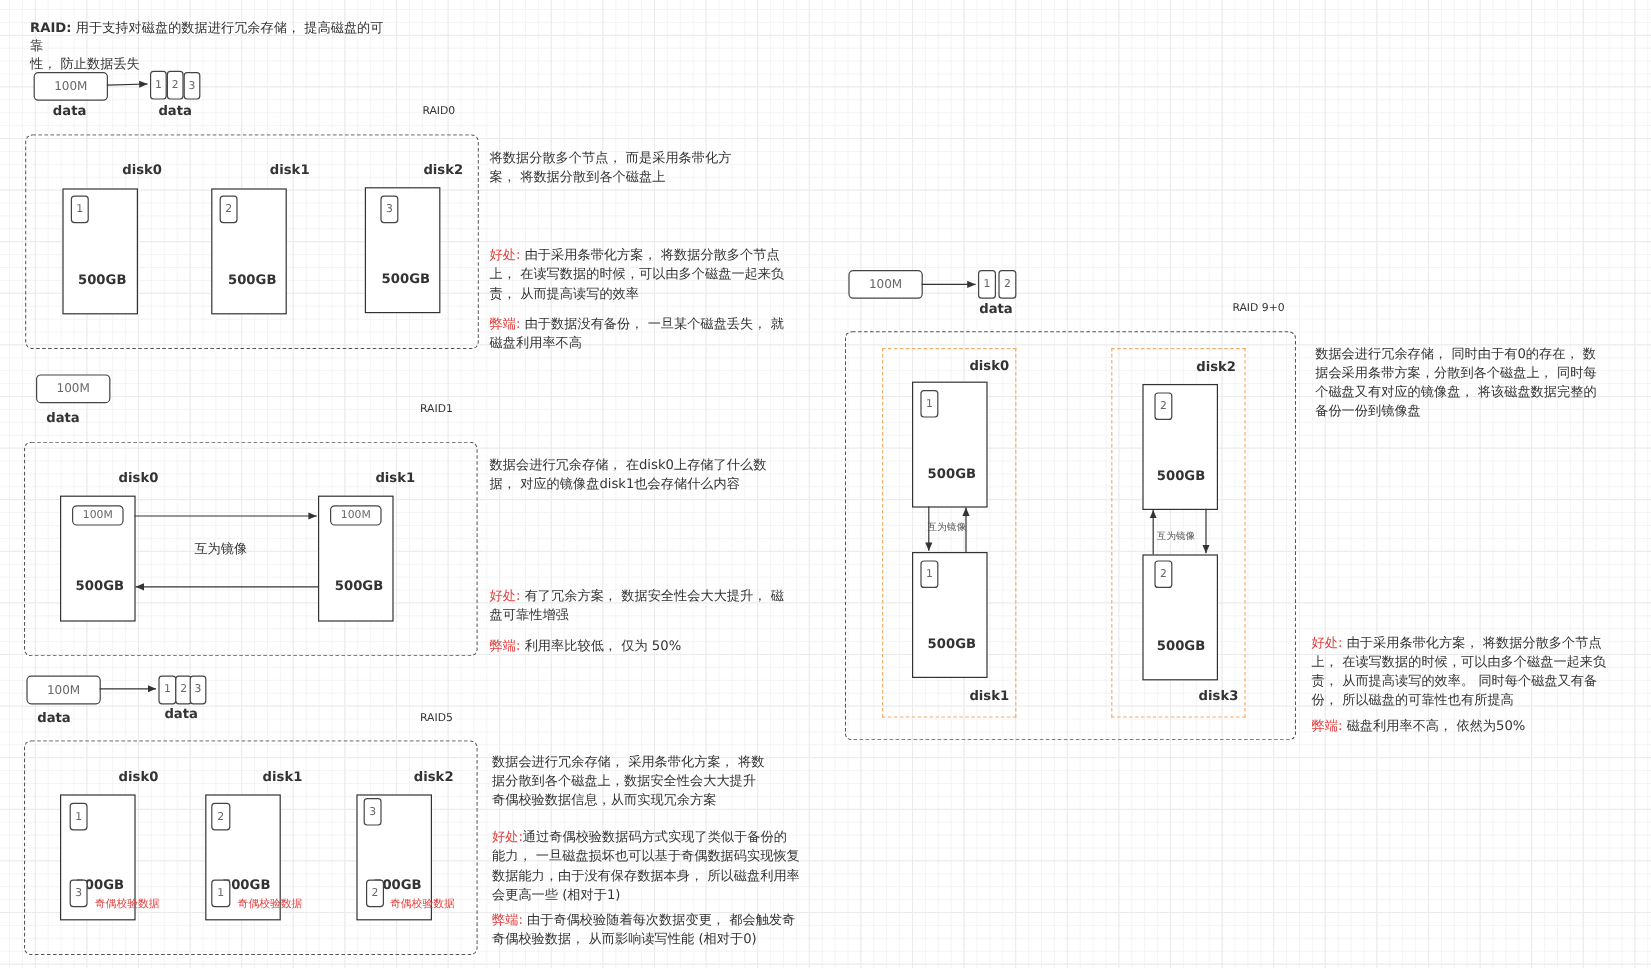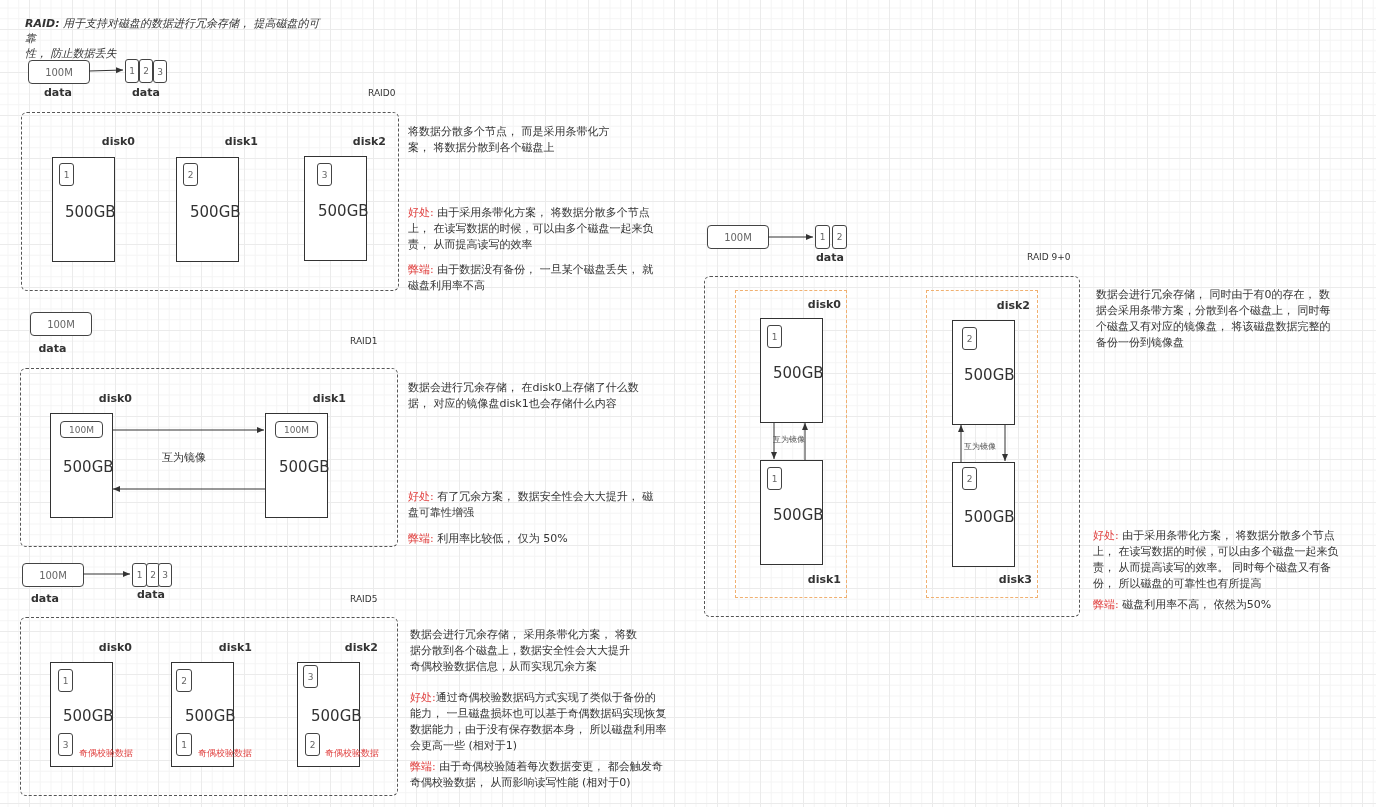--- a/index.html
+++ b/index.html
@@ -24,40 +24,40 @@
   .data-box{position:absolute;border:1px solid #444;border-radius:4px;background:#fff;
     font-size:10px;color:#666;display:flex;align-items:center;justify-content:center;}
   .chunk{position:absolute;border:1px solid #444;border-radius:3px;background:#fff;
     font-size:9px;color:#666;display:flex;align-items:center;justify-content:center;}
   .lbl{position:absolute;font-size:11px;font-weight:bold;color:#333;text-align:center;}
   .raid-lbl{position:absolute;font-size:9px;color:#333;}
   .group{position:absolute;border:1px dashed #555;border-radius:6px;}
   .orange{position:absolute;border:1px dashed #f0b070;}
   .disk{position:absolute;border:1px solid #333;background:#fff;}
   .disk-name{position:absolute;font-size:11px;font-weight:bold;color:#333;text-align:right;width:100px;}
-  .cap{position:absolute;font-size:15px;font-weight:normal;color:#333;}
+  .cap{position:absolute;font-size:11px;font-weight:bold;color:#333;margin-top:24px;}
   .parity{position:absolute;font-size:9px;color:#e0403f;white-space:nowrap;}
   .small{position:absolute;font-size:8px;color:#555;white-space:nowrap;}
   svg.arrows{position:absolute;left:0;top:0;overflow:visible;pointer-events:none;}
 </style>
 </head>
 <body>
 
-<div class="abs title-text" style="left:25px;top:16px;width:300px;font-style:italic;">
+<div class="abs title-text" style="left:25px;top:16px;width:300px;">
   <span class="bold">RAID:</span><span> 用于支持对磁盘的数据进行冗余存储， 提高磁盘的可靠</span><br>
   <span>性， 防止数据丢失</span>
 </div>
 
 <div class="data-box" style="left:28px;top:60px;width:60px;height:22px;">100M</div>
 <div class="lbl" style="left:28px;top:86px;width:60px;">data</div>
 <div class="chunk" style="left:125px;top:59px;width:12px;height:22px;">1</div>
 <div class="chunk" style="left:139px;top:59px;width:12px;height:22px;">2</div>
 <div class="chunk" style="left:153px;top:60px;width:12px;height:21px;">3</div>
 <div class="lbl" style="left:125px;top:86px;width:42px;">data</div>
-<div class="raid-lbl" style="left:368px;top:88px;">RAID0</div>
+<div class="raid-lbl" style="left:352px;top:88px;">RAID0</div>
 
 <div class="group" style="left:21px;top:112px;width:376px;height:177px;"></div>
 <div class="disk-name" style="left:35px;top:135px;">disk0</div>
 <div class="disk" style="left:52px;top:157px;width:61px;height:103px;"></div>
 <div class="chunk" style="left:59px;top:163px;width:13px;height:21px;">1</div>
 <div class="cap" style="left:65px;top:203px;">500GB</div>
 
 <div class="disk-name" style="left:158px;top:135px;">disk1</div>
 <div class="disk" style="left:176px;top:157px;width:61px;height:103px;"></div>
 <div class="chunk" style="left:183px;top:163px;width:13px;height:21px;">2</div>

